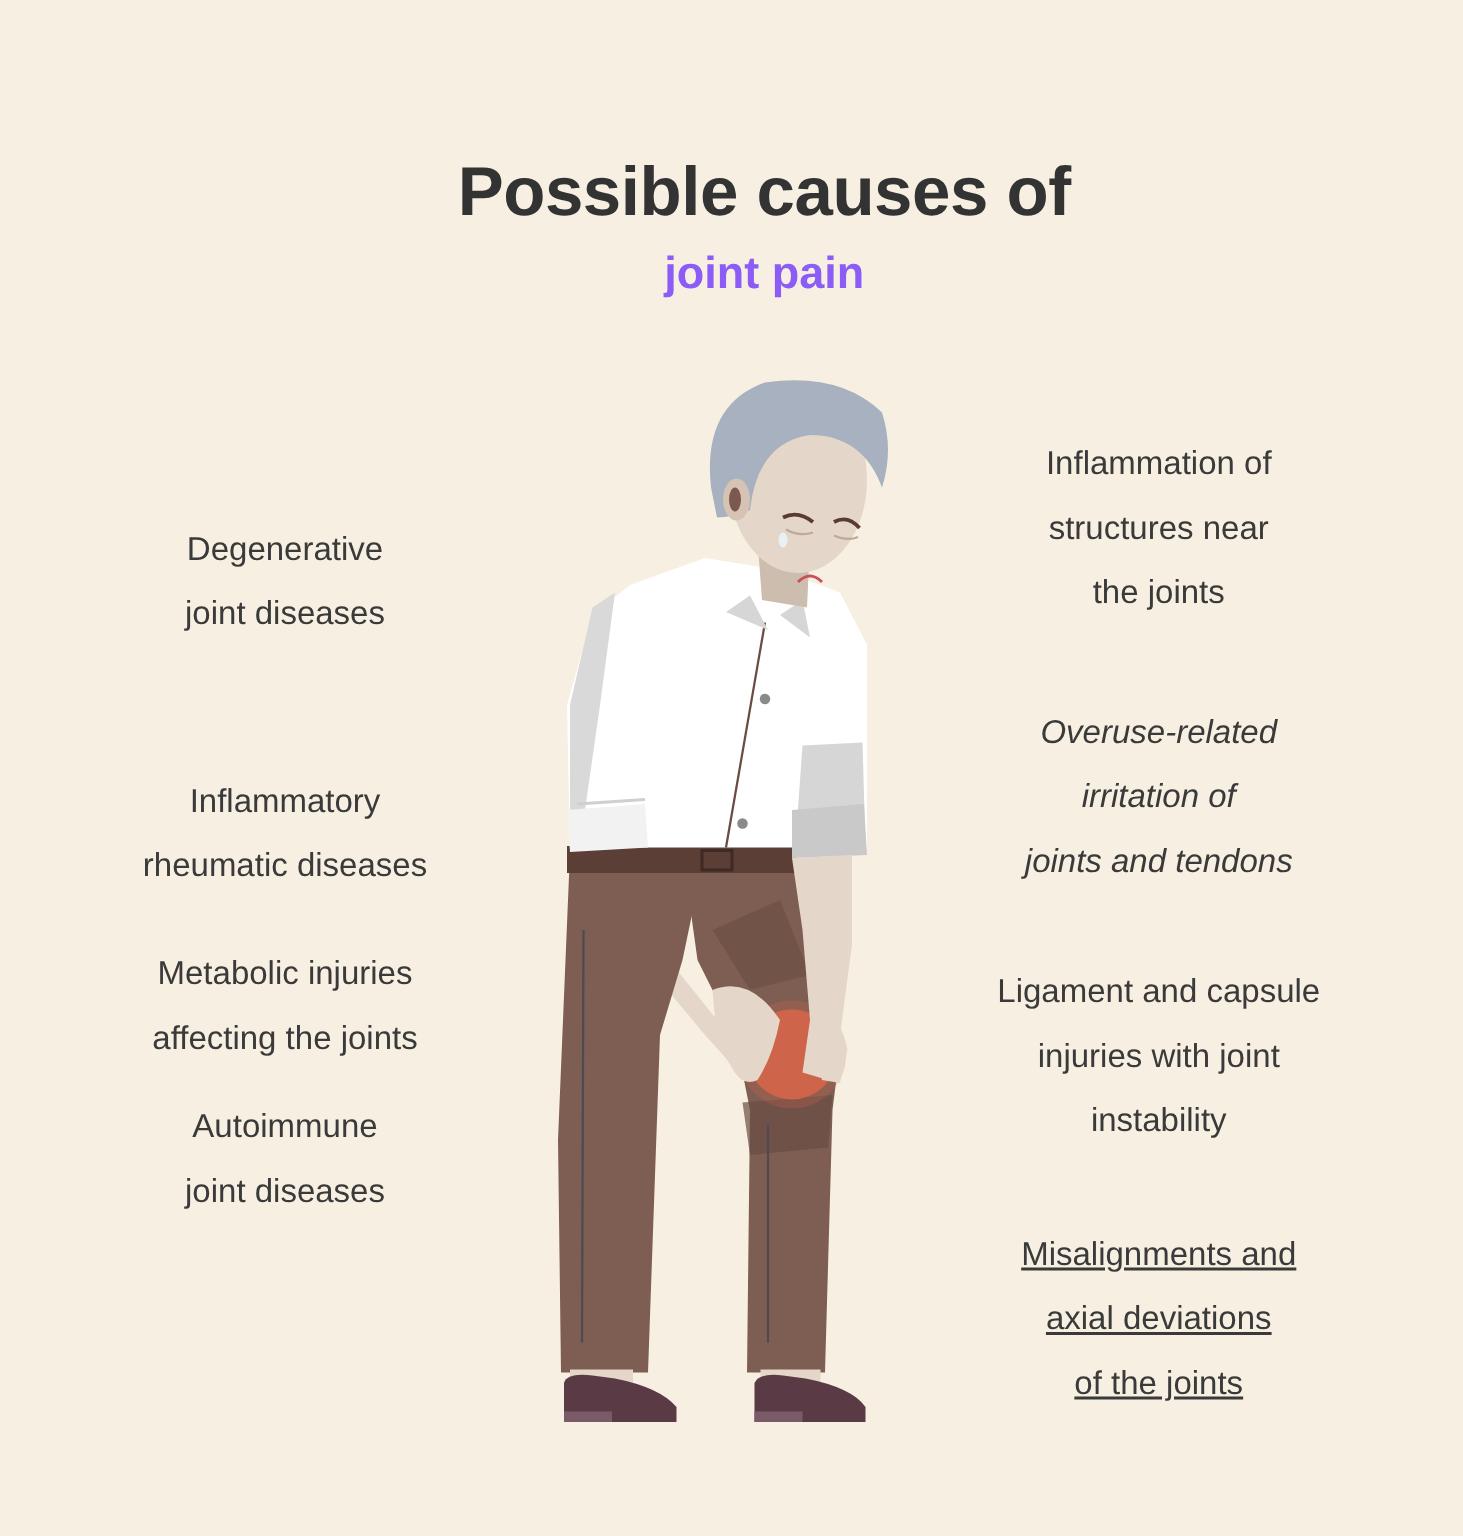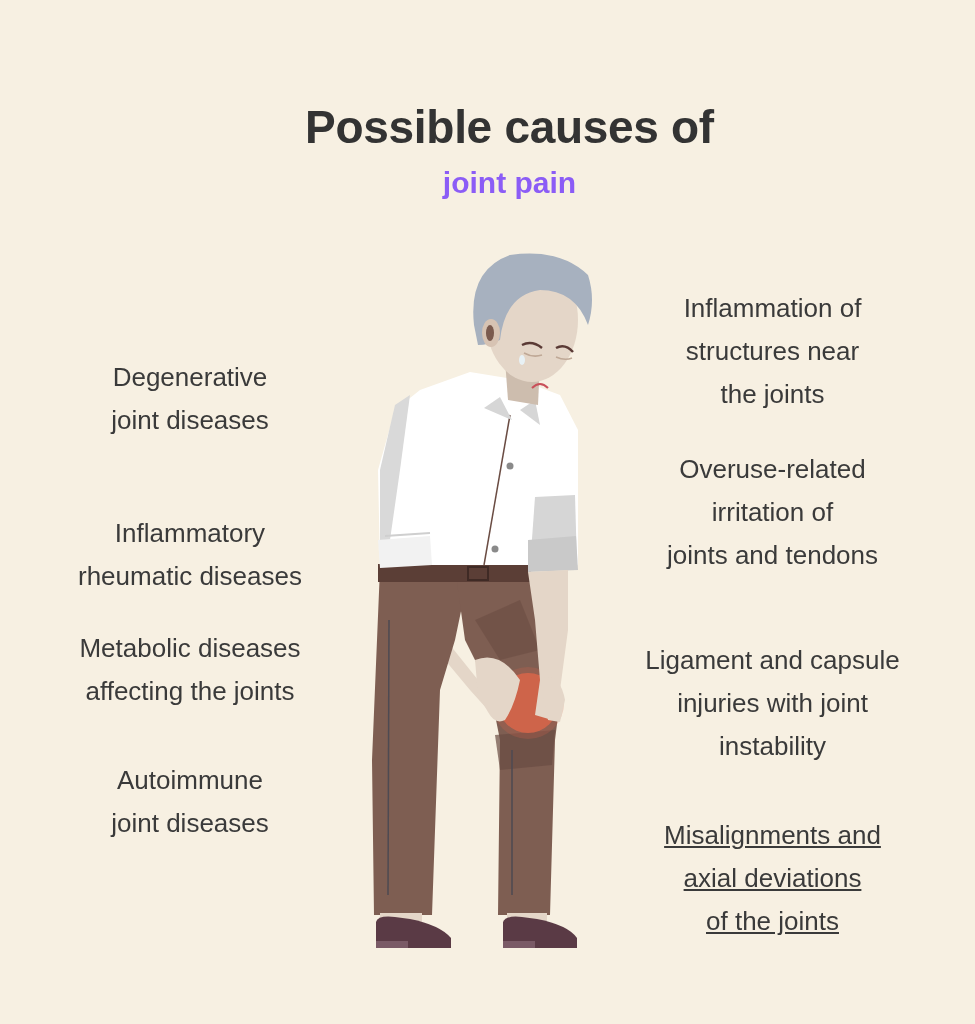--- a/index.html
+++ b/index.html
@@ -34,21 +34,21 @@
     .title-light {
       display: block;
       font-size: 30px;
       font-weight: bold;
       line-height: 58px;
       color: #8b5cf6;
     }
     .cause {
       position: absolute;
       text-align: center;
-      font-size: 26px;
+      font-size: 22px;
       line-height: 43px;
       color: #3a3a3a;
       white-space: pre-line;
     }
     .left-col { left: 20px; width: 340px; }
     .right-col { left: 600px; width: 345px; }
     .figure {
       position: absolute;
       left: 355px;
       top: 245px;
@@ -57,33 +57,33 @@
     }
   </style>
 </head>
 <body>
 
 <div class="title">
   <span class="title-bold">Possible causes of</span>
   <span class="title-light">joint pain</span>
 </div>
 
-<div class="cause left-col" style="top:356px;">Degenerative
+<div class="cause left-col" style="top:344px;">Degenerative
 joint diseases</div>
 <div class="cause left-col" style="top:512px;">Inflammatory
 rheumatic diseases</div>
-<div class="cause left-col" style="top:627px;">Metabolic diseases
+<div class="cause left-col" style="top:627px;">Metabolic injuries
 affecting the joints</div>
-<div class="cause left-col" style="top:759px;">Autoimmune
+<div class="cause left-col" style="top:729px;">Autoimmune
 joint diseases</div>
 
 <div class="cause right-col" style="top:287px;">Inflammation of
 structures near
 the joints</div>
-<div class="cause right-col" style="top:448px;">Overuse-related
+<div class="cause right-col" style="top:466px;font-style:italic;">Overuse-related
 irritation of
 joints and tendons</div>
 <div class="cause right-col" style="top:639px;text-align:center;">Ligament and capsule
 injuries with joint
 instability</div>
 <div class="cause right-col" style="top:814px;text-decoration:underline;">Misalignments and
 axial deviations
 of the joints</div>
 
 <div class="figure">

